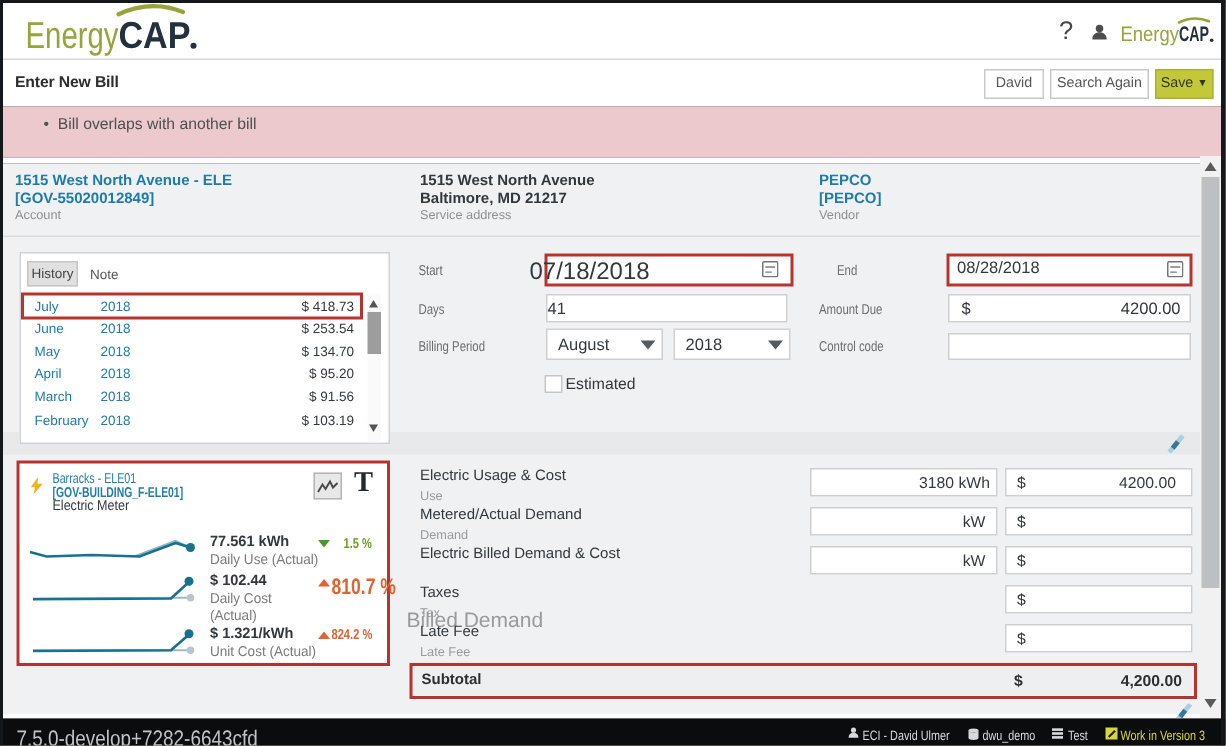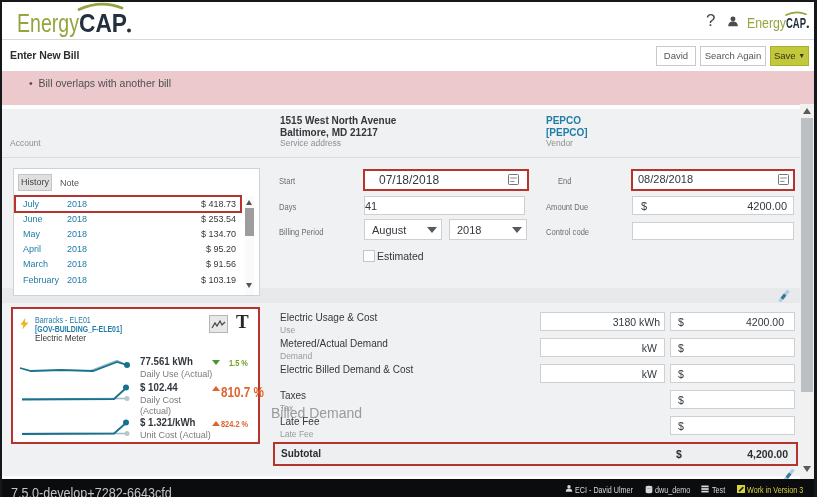--- a/index.html
+++ b/index.html
@@ -52,20 +52,21 @@
 
   <div class="abs" style="left:10px;top:49px;font-size:10.5px;font-weight:bold;color:#2e2e2e;letter-spacing:-0.1px;">Enter New Bill</div>
   <div class="abs" style="left:656px;top:46px;width:40px;height:20px;background:#fff;border:1px solid #c9c9c9;font-size:9.5px;color:#555;text-align:center;line-height:18px;">David</div>
   <div class="abs" style="left:700px;top:46px;width:66px;height:20px;background:#fff;border:1px solid #c9c9c9;font-size:9.5px;color:#555;text-align:center;line-height:18px;white-space:nowrap;">Search Again</div>
   <div class="abs" style="left:770px;top:46px;width:39px;height:20px;background:#c2c83a;border:1px solid #aab030;font-size:9.5px;color:#35351a;text-align:center;line-height:18px;white-space:nowrap;">Save <span style="font-size:7px;vertical-align:1px;">▼</span></div>
 
   <div class="abs" style="left:29px;top:76.5px;font-size:10.5px;color:#4f4f4f;line-height:13.5px;">
     <div>•&nbsp;&nbsp;Bill overlaps with another bill</div>
   </div>
 
+  <div class="abs" style="left:10px;top:114.5px;font-size:10px;font-weight:bold;line-height:12px;color:#1f7ca8;">1515 West North Avenue - ELE<br>[GOV-55020012849]</div>
   <div class="abs sublbl" style="left:10px;top:139px;line-height:8.5px;">Account</div>
   <div class="abs" style="left:280px;top:114.5px;font-size:10px;font-weight:bold;line-height:12px;color:#33383d;">1515 West North Avenue<br>Baltimore, MD 21217</div>
   <div class="abs sublbl" style="left:280px;top:139px;line-height:8.5px;">Service address</div>
   <div class="abs" style="left:546px;top:114.5px;font-size:10px;font-weight:bold;line-height:12px;color:#1f7ca8;">PEPCO<br>[PEPCO]</div>
   <div class="abs sublbl" style="left:546px;top:139px;line-height:8.5px;">Vendor</div>
 
   <div class="abs" style="left:13px;top:168px;width:247px;height:128px;background:#fff;border:1px solid #d2d2d2;"></div>
   <div class="abs" style="left:18px;top:174px;width:34px;height:17px;background:#e0e0e0;border:1px solid #c5c5c5;font-size:9px;color:#444;text-align:center;line-height:15px;">History</div>
   <div class="abs" style="left:60px;top:178px;font-size:9px;color:#555;">Note</div>
 
@@ -109,21 +110,21 @@
   <div class="abs" style="left:246px;top:283px;width:0;height:0;border-left:3.5px solid transparent;border-right:3.5px solid transparent;border-top:5px solid #555;"></div>
 
   <div class="abs lbl" style="left:279px;top:175px;"><span class="sqz" style="transform:scaleX(0.8);">Start</span></div>
   <div class="abs lbl" style="left:279px;top:201px;"><span class="sqz" style="transform:scaleX(0.8);">Days</span></div>
   <div class="abs lbl" style="left:279px;top:226px;"><span class="sqz" style="transform:scaleX(0.8);">Billing Period</span></div>
   <div class="abs lbl" style="left:546px;top:175px;padding-left:12px;"><span class="sqz" style="transform:scaleX(0.8);">End</span></div>
   <div class="abs lbl" style="left:546px;top:201px;"><span class="sqz" style="transform:scaleX(0.8);">Amount Due</span></div>
   <div class="abs lbl" style="left:546px;top:226px;"><span class="sqz" style="transform:scaleX(0.8);">Control code</span></div>
 
   <div class="redbox" style="left:363px;top:168.5px;width:166px;height:22px;background:#fff;"></div>
-  <div class="abs" style="left:379px;top:173px;font-size:12px;color:#33383d;">07/18/2018</div>
+  <div class="abs" style="left:353px;top:173px;font-size:16px;color:#33383d;">07/18/2018</div>
   <svg class="abs" style="left:508px;top:174px;" width="11" height="11" viewBox="0 0 11 11">
     <rect x="0.5" y="0.5" width="10" height="10" rx="0.8" fill="none" stroke="#757575" stroke-width="1"></rect>
     <line x1="2.2" y1="4" x2="8.8" y2="4" stroke="#7a7a7a" stroke-width="0.9"></line>
     <line x1="2.2" y1="7.4" x2="6.5" y2="7.4" stroke="#7a7a7a" stroke-width="0.9"></line>
   </svg>
 
   <div class="redbox" style="left:631px;top:168.5px;width:164px;height:22px;background:#fff;"></div>
   <div class="abs" style="left:638px;top:173px;font-size:11px;color:#33383d;">08/28/2018</div>
   <svg class="abs" style="left:778px;top:174px;" width="11" height="11" viewBox="0 0 11 11">
     <rect x="0.5" y="0.5" width="10" height="10" rx="0.8" fill="none" stroke="#757575" stroke-width="1"></rect>

